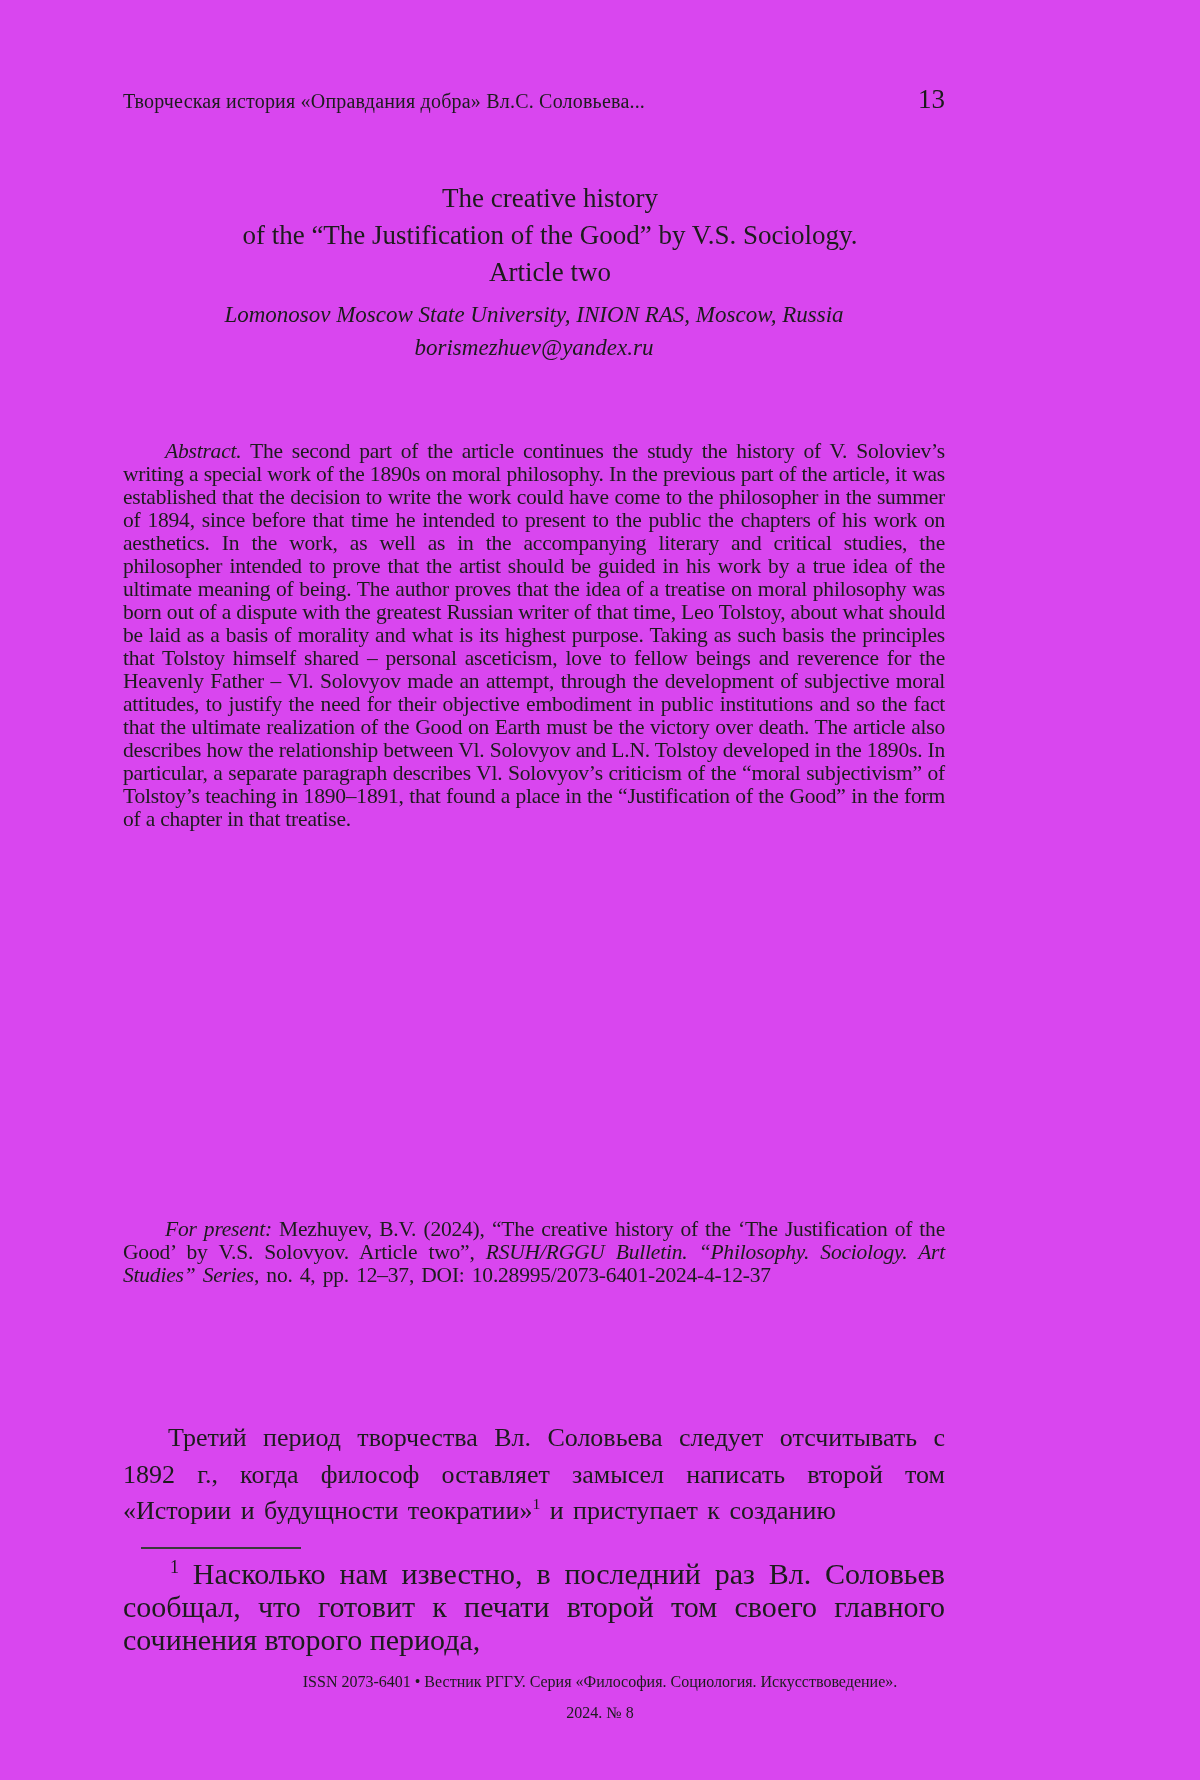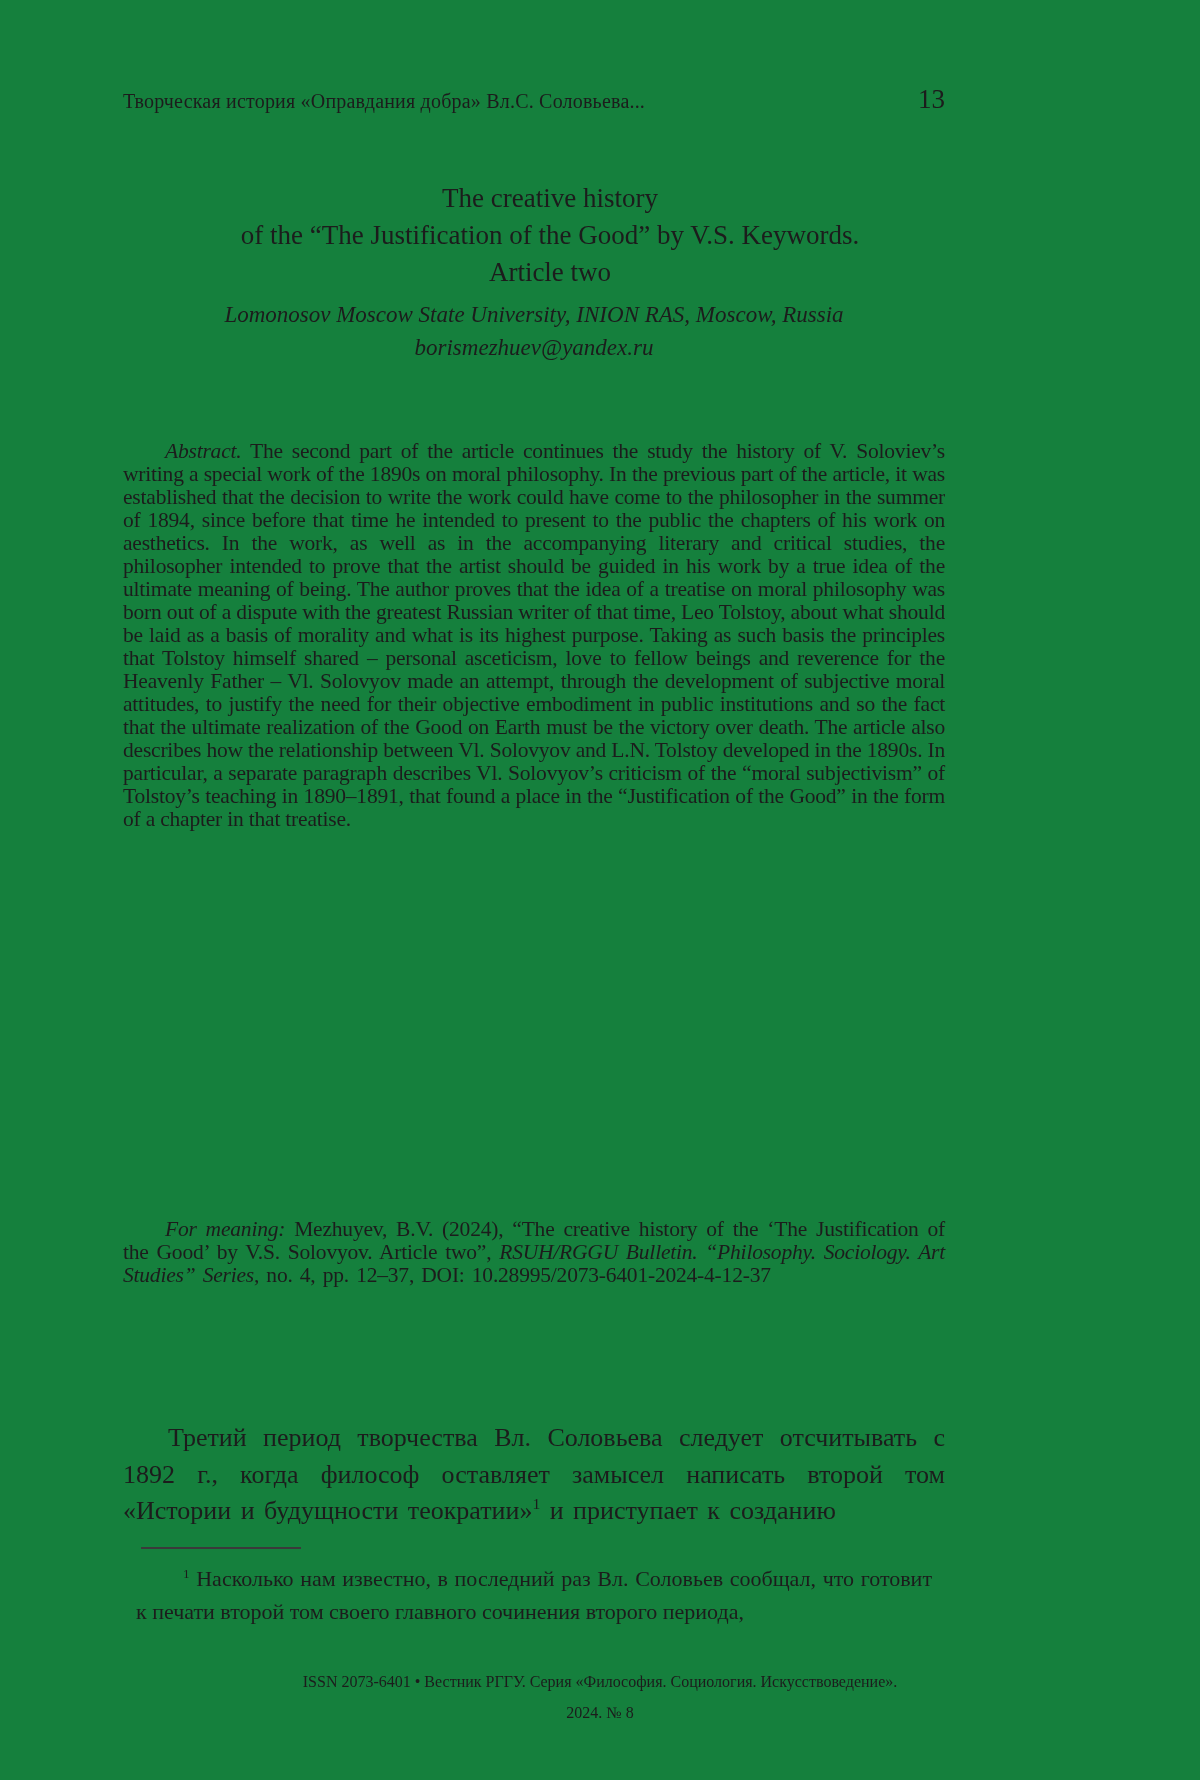--- a/index.html
+++ b/index.html
@@ -4,21 +4,21 @@
 <style>
   html, body {
     margin: 0;
     padding: 0;
     background: #e8e8e8;
   }
   .page {
     position: relative;
     width: 1200px;
     height: 1780px;
-    background: #15803d;
+    background: #d946ef;
     color: #1c1c1c;
     font-family: "Liberation Serif", "DejaVu Serif", serif;
     overflow: hidden;
     margin: 0 auto;
   }
   .abs { position: absolute; }
 
   
   .running-header {
     top: 84px;
@@ -109,22 +109,22 @@
     left: 123px;
     width: 822px;
   }
   .footnote-rule {
     width: 160px;
     height: 0;
     border-top: 2px solid #3a3a3a;
     margin: 0 0 8px 18px;
   }
   .footnote-text {
-    margin: 13px;
-    font-size: 22px;
+    margin: 0;
+    font-size: 30px;
     line-height: 33px;
     text-align: justify;
     text-indent: 47px;
   }
 
   
   .page-footer {
     top: 1666px;
     left: 76px;
     width: 1048px;
@@ -139,35 +139,35 @@
 
 <div class="page">
 
   <header class="abs running-header">
     <span class="rh-text">Творческая история «Оправдания добра» Вл.С. Соловьева...</span>
     <span class="rh-page">13</span>
   </header>
 
   <h1 class="abs title-block">
     <span class="title-line">The creative history</span>
-    <span class="title-line">of the “The Justification of the Good” by V.S. Keywords.</span>
+    <span class="title-line">of the “The Justification of the Good” by V.S. Sociology.</span>
     <span class="title-line">Article two</span>
   </h1>
 
   <div class="abs author-block">
     <span class="author-affil">Lomonosov Moscow State University, INION RAS, Moscow, Russia</span>
     <span class="author-email">borismezhuev@yandex.ru</span>
   </div>
 
   <div class="abs abstract-block">
     <p class="para"><span class="italic">Abstract.</span><span> The second part of the article continues the study the history of V. Soloviev’s writing a special work of the 1890s on moral philosophy. In the previous part of the article, it was established that the decision to write the work could have come to the philosopher in the summer of 1894, since before that time he intended to present to the public the chapters of his work on aesthetics. In the work, as well as in the accompanying literary and critical studies, the philosopher intended to prove that the artist should be guided in his work by a true idea of the ultimate meaning of being. The author proves that the idea of a treatise on moral philosophy was born out of a dispute with the greatest Russian writer of that time, Leo Tolstoy, about what should be laid as a basis of morality and what is its highest purpose. Taking as such basis the principles that Tolstoy himself shared – personal asceticism, love to fellow beings and reverence for the Heavenly Father – Vl. Solovyov made an attempt, through the development of subjective moral attitudes, to justify the need for their objective embodiment in public institutions and so the fact that the ultimate realization of the Good on Earth must be the victory over death. The article also describes how the relationship between Vl. Solovyov and L.N. Tolstoy developed in the 1890s. In particular, a separate paragraph describes Vl. Solovyov’s criticism of the “moral subjectivism” of Tolstoy’s teaching in 1890–1891, that found a place in the “Justification of the Good” in the form of a chapter in that treatise.</span></p>
   </div>
 
   <div class="abs citation-block">
-    <p class="para"><span class="italic">For meaning:</span><span> Mezhuyev, B.V. (2024), “The creative history of the ‘The Justification of the Good’ by V.S. Solovyov. Article two”, </span><span class="italic">RSUH/RGGU Bulletin. “Philosophy. Sociology. Art Studies” Series</span><span>, no. 4, pp. 12–37, DOI: 10.28995/2073-6401-2024-4-12-37</span></p>
+    <p class="para"><span class="italic">For present:</span><span> Mezhuyev, B.V. (2024), “The creative history of the ‘The Justification of the Good’ by V.S. Solovyov. Article two”, </span><span class="italic">RSUH/RGGU Bulletin. “Philosophy. Sociology. Art Studies” Series</span><span>, no. 4, pp. 12–37, DOI: 10.28995/2073-6401-2024-4-12-37</span></p>
   </div>
 
   <div class="abs body-ru-block">
     <p class="body-ru"><span>Третий период творчества Вл. Соловьева следует отсчитывать с 1892 г., когда философ оставляет замысел написать второй том «Истории и будущности теократии»</span><sup class="fn-ref">1</sup><span> и приступает к созданию</span></p>
   </div>
 
   <div class="abs footnote-block">
     <div class="footnote-rule"></div>
     <p class="footnote-text"><sup class="fn-ref">1</sup><span> Насколько нам известно, в последний раз Вл. Соловьев сообщал, что готовит к печати второй том своего главного сочинения второго периода,</span></p>
   </div>

